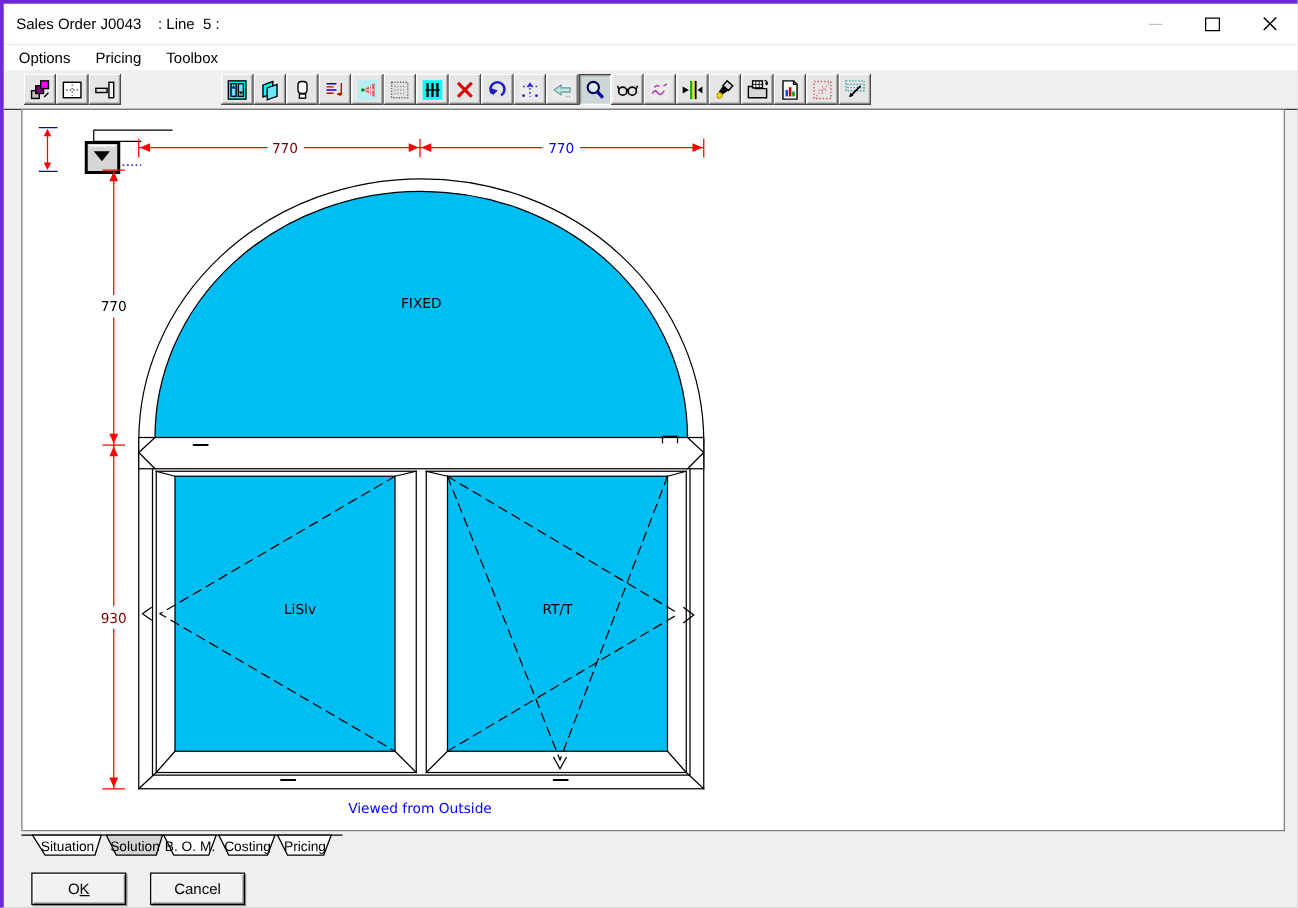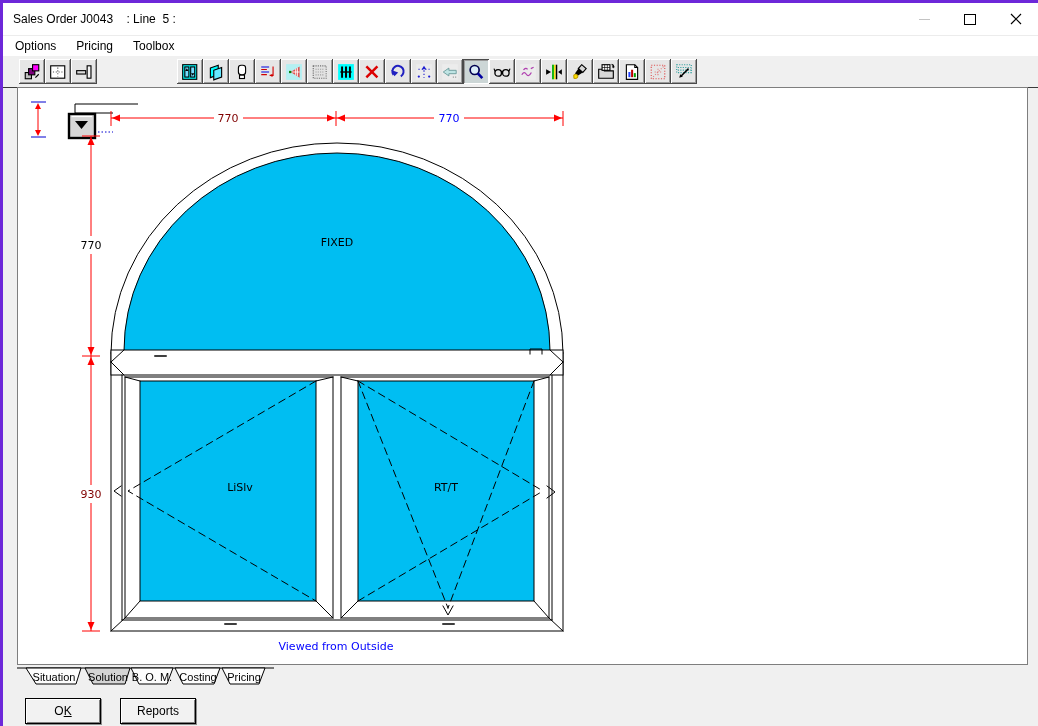--- a/index.html
+++ b/index.html
@@ -387,16 +387,16 @@
       <polygon points="205,1 248,1 242,17 213,17" fill="#fdfdfd" stroke="#000"></polygon>
       <text x="227" y="14" text-anchor="middle" fill="#000">Pricing</text>
     </g>
   </svg>
 
   <div class="btn" id="ok-button">
     <span>O</span>
       <span class="mn">K</span>
   </div>
   <div class="btn" id="cancel-button">
-    <span>Reports</span>
+    <span>Cancel</span>
   </div>
 
 </div>
 
 </body></html>

